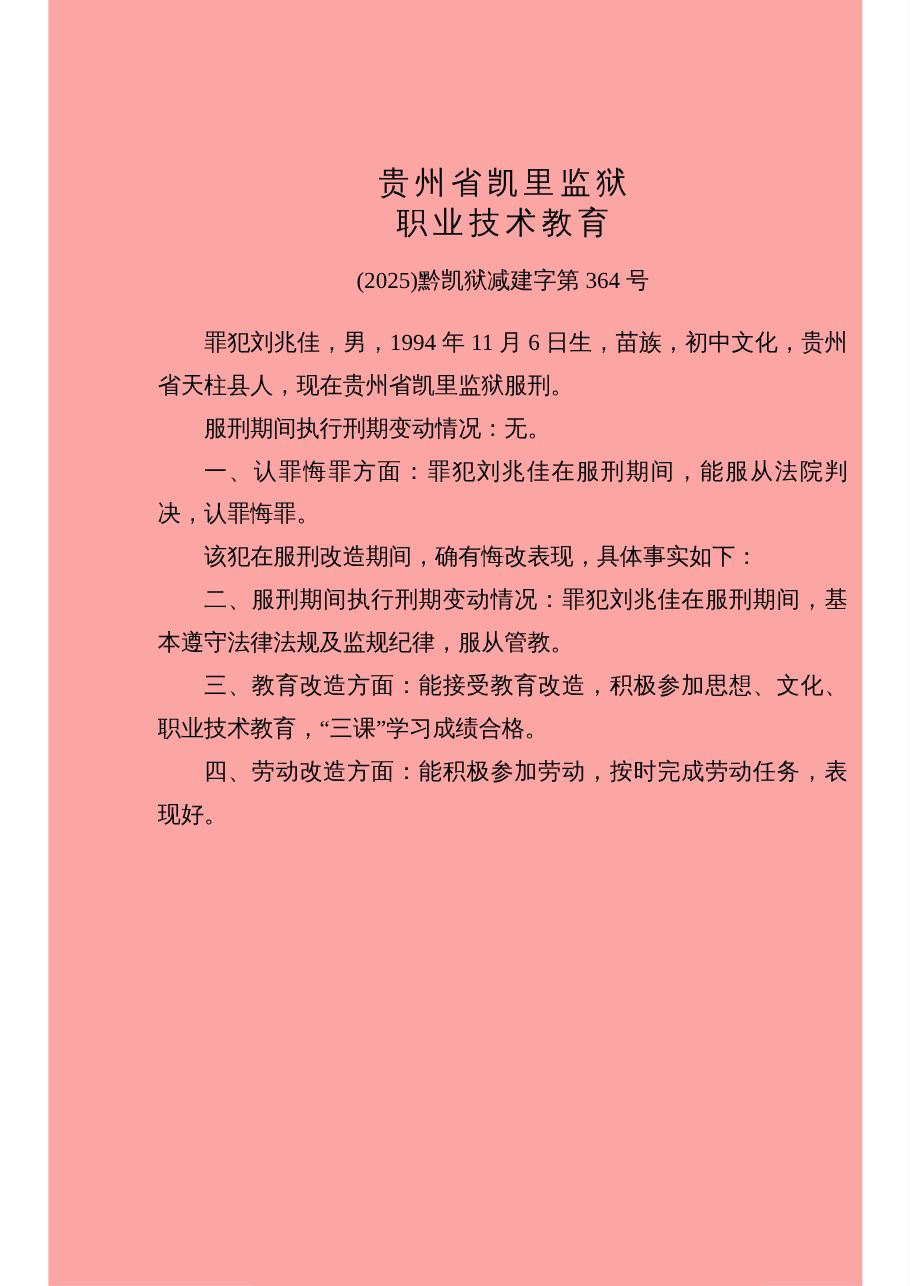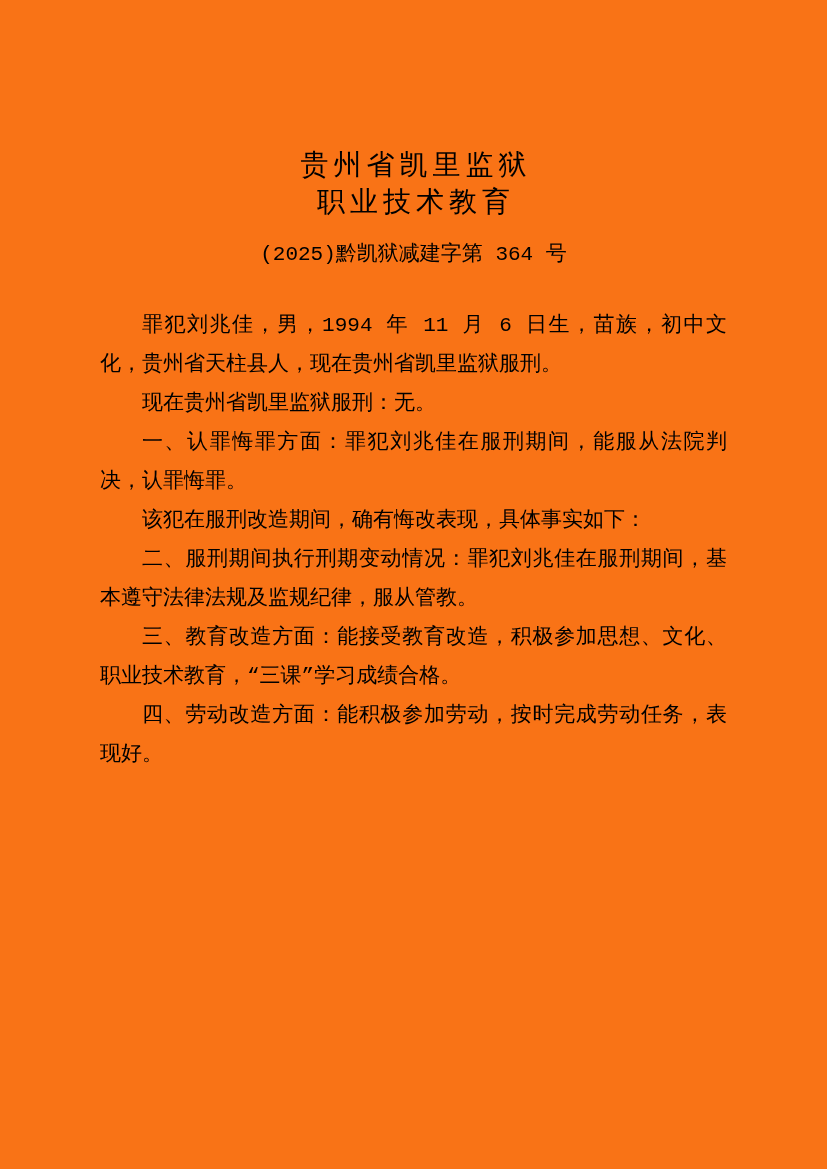--- a/index.html
+++ b/index.html
@@ -2,27 +2,27 @@
 <html lang="zh"><head>
 <meta charset="utf-8">
 <style>
   html, body {
     margin: 0;
     padding: 0;
     background: #ffffff;
   }
   .page {
     position: relative;
-    width: 827px;
+    width: 740px;
     height: 1169px;
     margin: 0 auto;
-    background: #f97316;
+    background: #fca5a5;
     color: #000000;
     overflow: hidden;
-    font-family: Liberation Mono, monospace;
+    font-family: Liberation Serif, serif;
   }
   .content {
     padding: 0 100px;
     width: 627px;
   }
   .doc-title {
     margin: 0;
     font-size: 28px;
     font-weight: normal;
     text-align: center;
@@ -34,21 +34,21 @@
   .doc-title.first {
     padding-top: 148px;
   }
   .doc-number {
     margin-top: 18px;
     font-size: 21px;
     line-height: 30px;
     text-align: center;
   }
   .doc-body {
-    margin-top: 36px;
+    margin-top: 22px;
     font-size: 21px;
     line-height: 39px;
     text-align: justify;
     text-justify: inter-ideograph;
   }
   .doc-body p {
     margin: 0;
     padding: 0;
     text-indent: 2em;
     word-break: break-all;
@@ -57,21 +57,21 @@
 </head>
 <body>
 
 <div class="page">
   <div class="content">
     <h1 class="doc-title first">贵州省凯里监狱</h1>
     <h1 class="doc-title">职业技术教育</h1>
     <div class="doc-number">(2025)黔凯狱减建字第 364 号</div>
     <div class="doc-body">
       <p>罪犯刘兆佳，男，1994 年 11 月 6 日生，苗族，初中文化，贵州省天柱县人，现在贵州省凯里监狱服刑。</p>
-      <p>现在贵州省凯里监狱服刑：无。</p>
+      <p>服刑期间执行刑期变动情况：无。</p>
       <p>一、认罪悔罪方面：罪犯刘兆佳在服刑期间，能服从法院判决，认罪悔罪。</p>
       <p>该犯在服刑改造期间，确有悔改表现，具体事实如下：</p>
       <p>二、服刑期间执行刑期变动情况：罪犯刘兆佳在服刑期间，基本遵守法律法规及监规纪律，服从管教。</p>
       <p>三、教育改造方面：能接受教育改造，积极参加思想、文化、职业技术教育，“三课”学习成绩合格。</p>
       <p>四、劳动改造方面：能积极参加劳动，按时完成劳动任务，表现好。</p>
     </div>
   </div>
 </div>
 
 </body></html>

